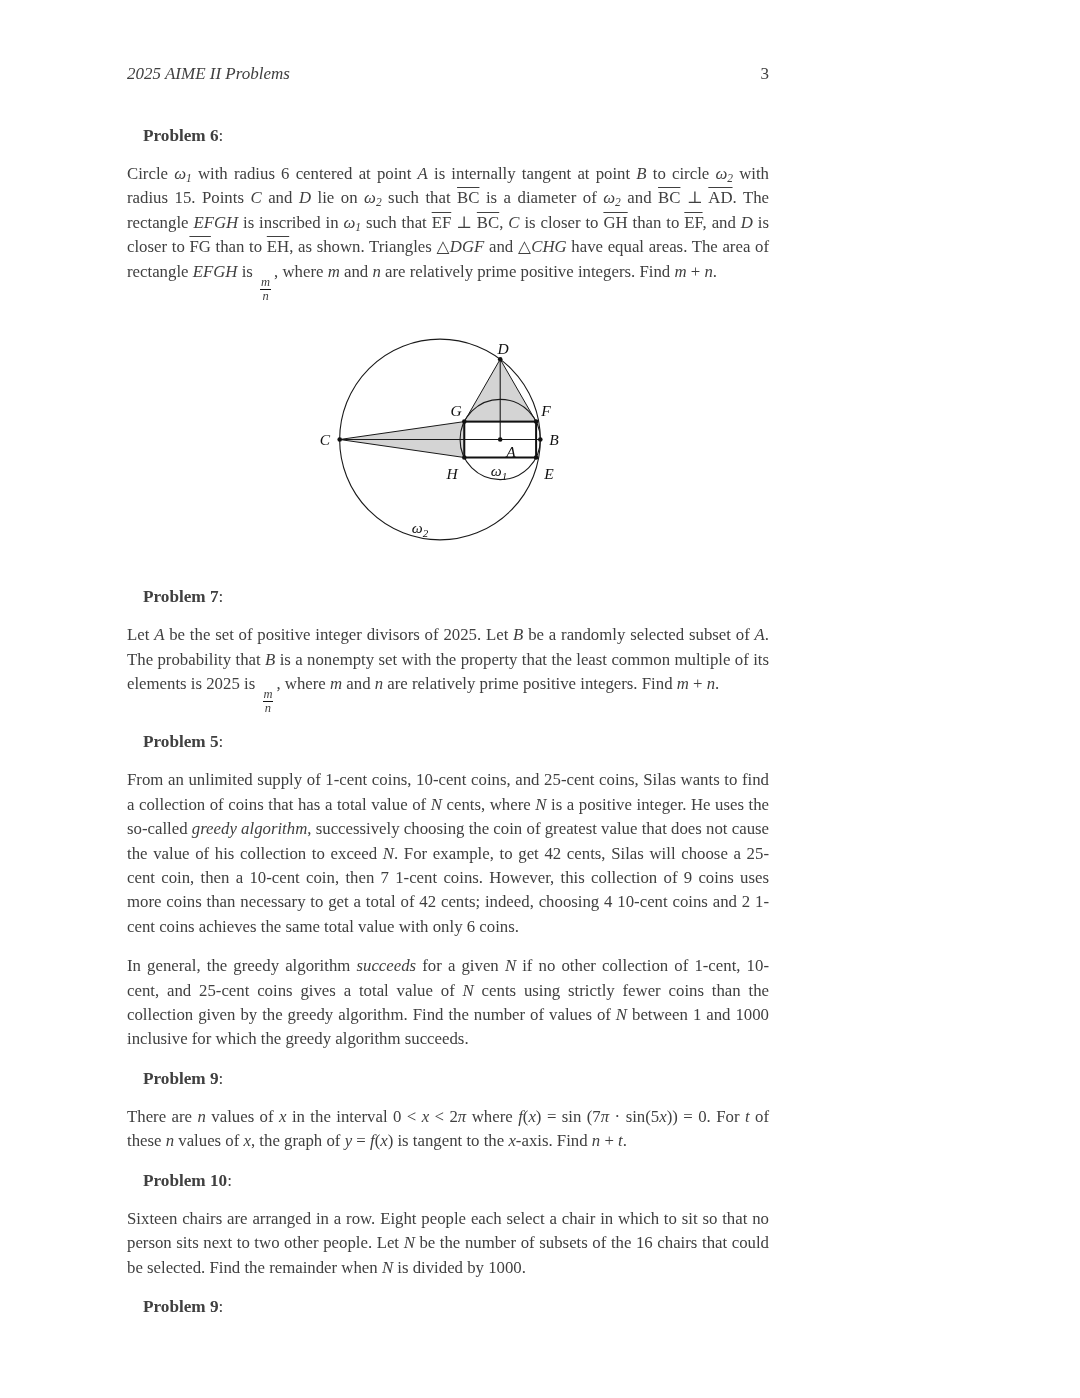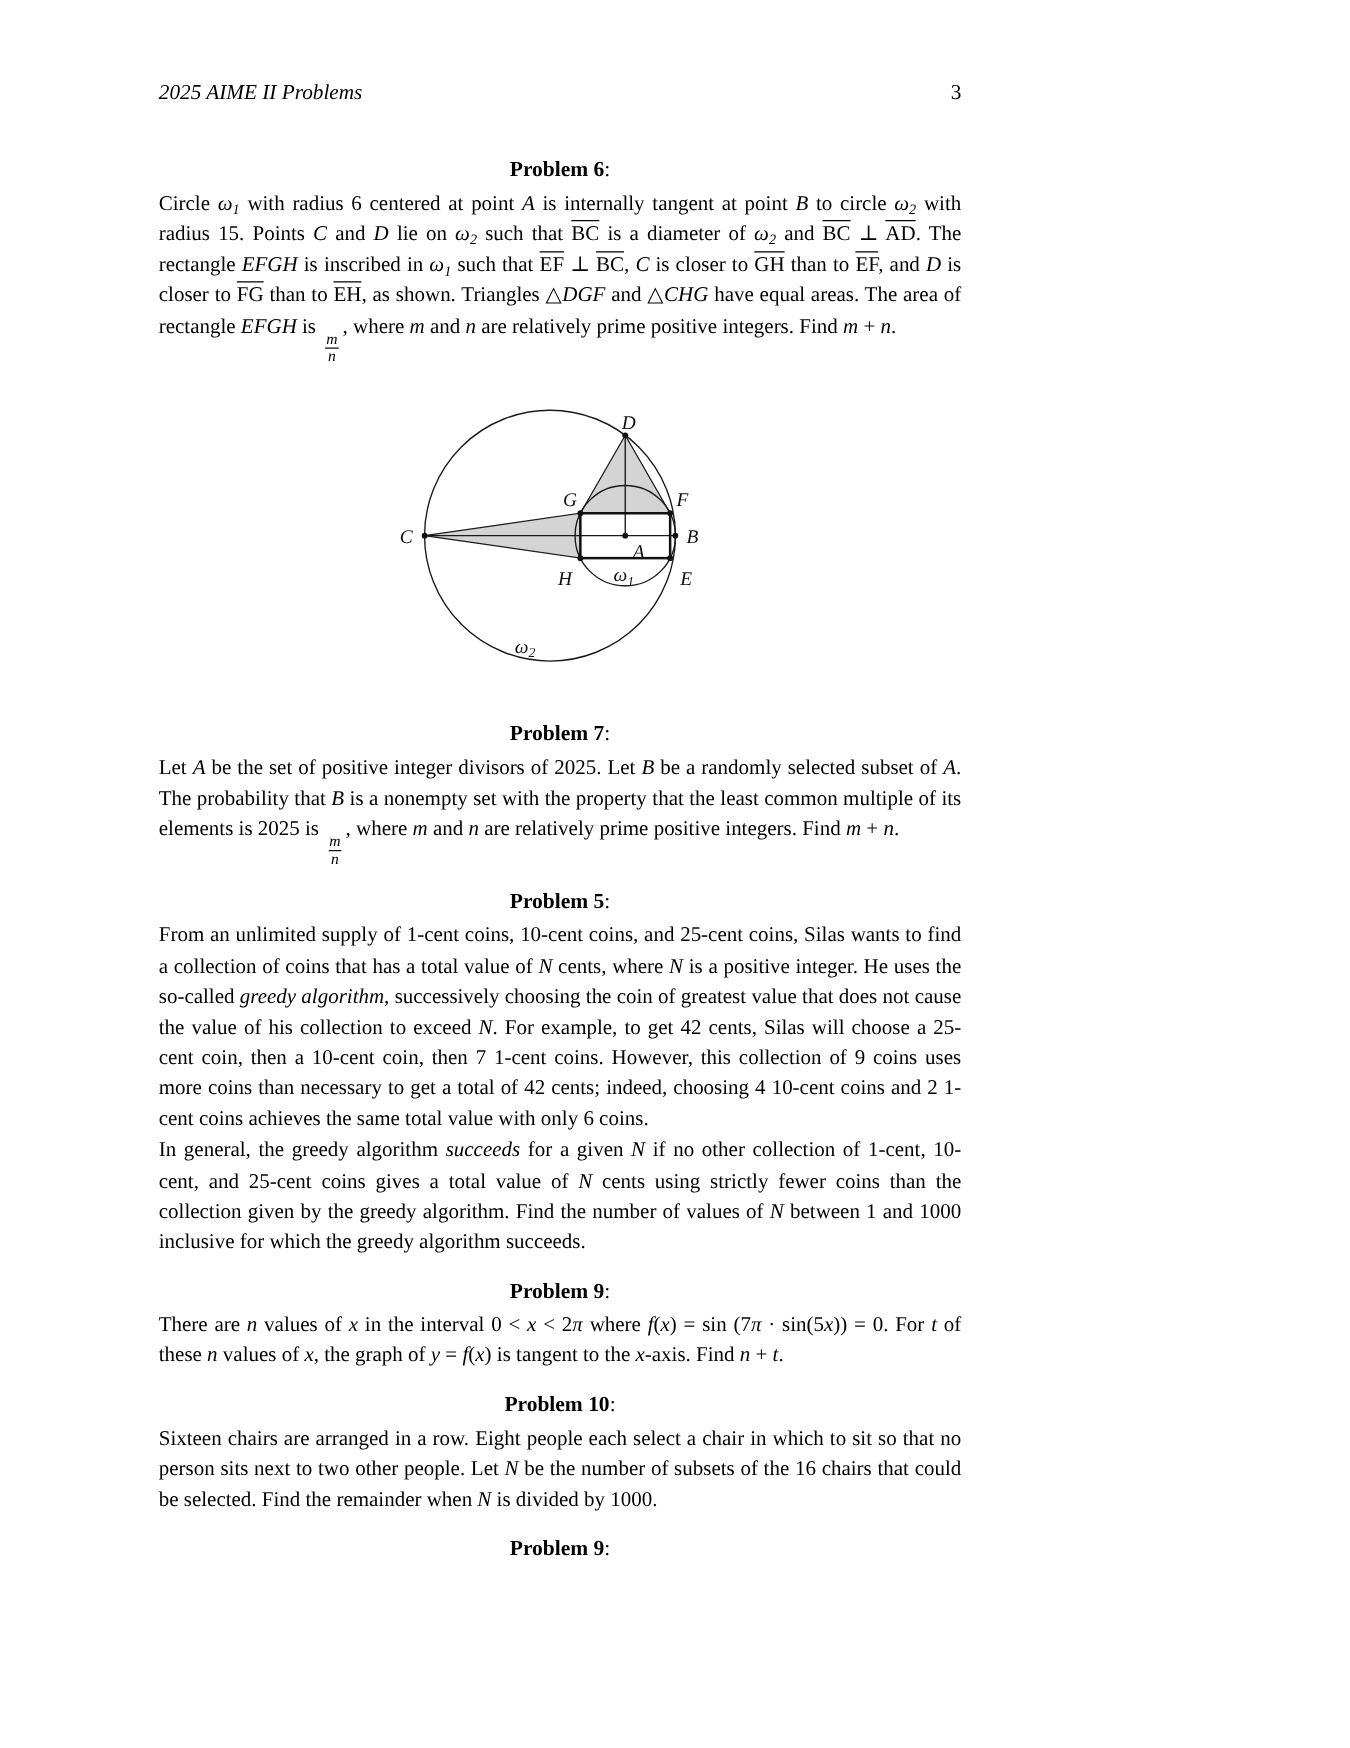--- a/index.html
+++ b/index.html
@@ -3,39 +3,39 @@
 <meta charset="utf-8">
 <style>
   html,body{margin:0;padding:0;background:#ffffff;}
   .page{
     position:relative;
     width:896px;height:1398px;
     background:#ffffff;
     box-sizing:border-box;
     padding:64px 127px 0 127px;
     font-family:"Liberation Serif","DejaVu Serif",serif;
-    color:#000000;
+    color:#404040;
   }
   .header{
     display:flex;justify-content:space-between;align-items:baseline;
     font-size:17px;
   }
   .doc-title{font-style:italic;}
   .page-num{font-style:normal;}
   .problem{margin-top:17px;}
   .problem.first{margin-top:42px;}
-  .phead{font-size:17.2px;margin:0;text-align:center;}
+  .phead{font-size:17.2px;margin:16px;}
   .phead b{font-weight:bold;}
   .body-par{
     font-size:16.8px;
     line-height:24.4px;
     text-align:justify;
     margin:5px 0 0 0;
   }
-  .body-par + .body-par{margin-top:1px;font-family:Liberation Serif, serif;}
+  .body-par + .body-par{margin-top:15px;font-family:Liberation Serif, serif;}
   .mi{font-style:italic;}
   .ol{text-decoration:overline;text-decoration-thickness:1px;}
   sub{font-size:68%;line-height:0;vertical-align:-0.3em;}
   .frac{
     display:inline-flex;flex-direction:column;align-items:center;
     vertical-align:-0.55em;line-height:1.05;font-style:italic;
     margin:0 2px;
   }
   .frac .num{font-size:12.5px;padding:0 2px;}
   .frac .den{font-size:12.5px;border-top:1.2px solid #111;padding:0 2px;}

